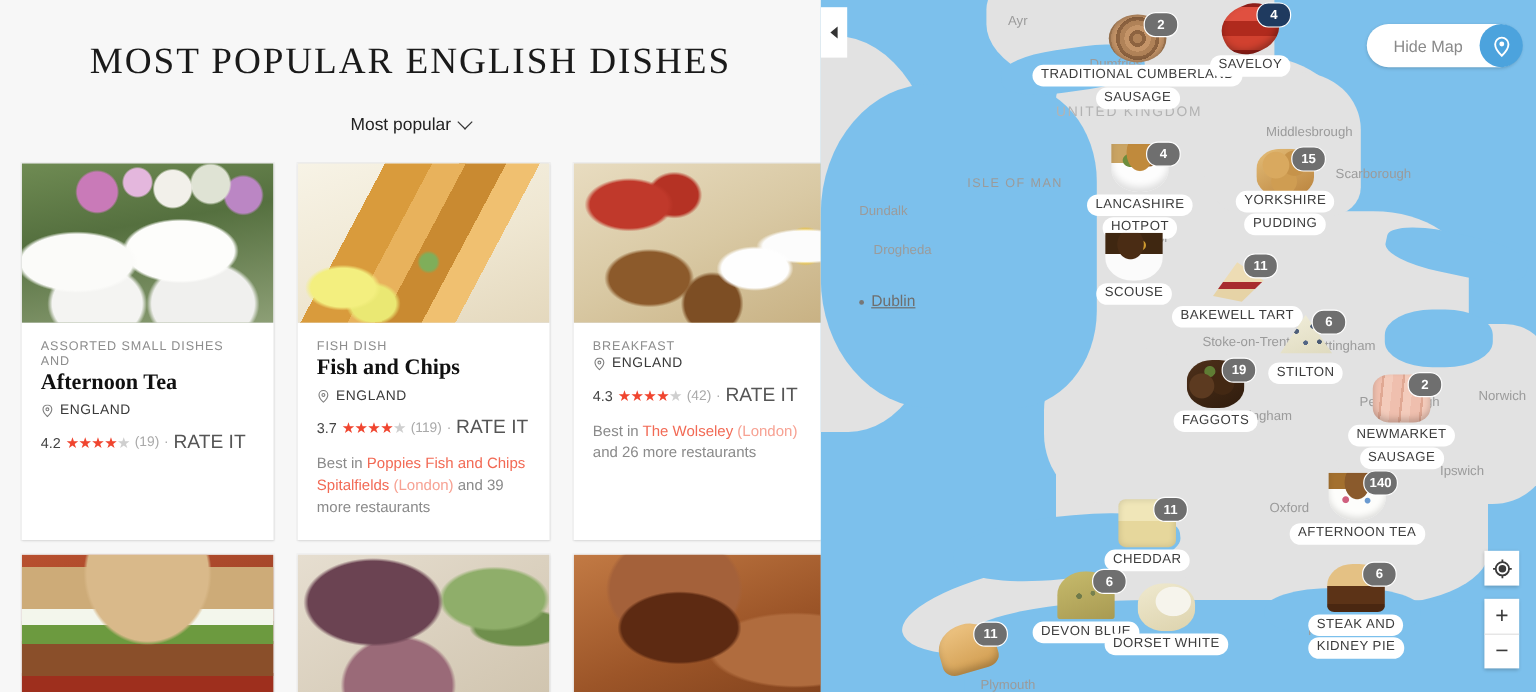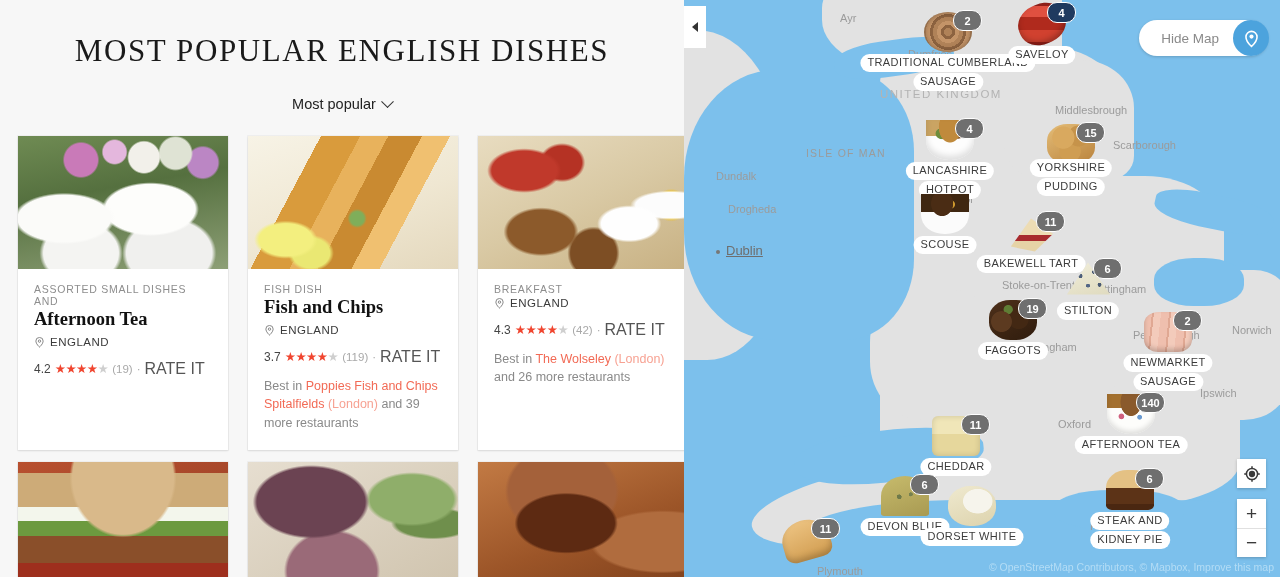--- a/index.html
+++ b/index.html
@@ -459,21 +459,20 @@
         <circle cx="12" cy="12" r="7.4"></circle>
         <path d="M12 1.6v3.2M12 19.2v3.2M1.6 12h3.2M19.2 12h3.2"></path>
       </svg>
     </div>
 
     <div class="map-ctrl zoom-group">
       <div class="zoom-btn">+</div>
       <div class="zoom-btn">−</div>
     </div>
 
-    <div class="attribution">© OpenStreetMap Contributors, © Mapbox, Improve this map</div>
 
     <div id="place-layer">
         <div class="map-place" style="left: 156px; top: 12px;">Ayr</div>
         <div class="map-place" style="left: 224px; top: 48px;">Dumfries</div>
         <div class="map-place country" style="left: 196px; top: 88px;">UNITED KINGDOM</div>
         <div class="map-place" style="left: 371px; top: 104px;">Middlesbrough</div>
         <div class="map-place caps" style="left: 122px; top: 147px;">ISLE OF MAN</div>
         <div class="map-place" style="left: 32px; top: 170px;">Dundalk</div>
         <div class="map-place" style="left: 429px; top: 139px;">Scarborough</div>
         <div class="map-place" style="left: 241px; top: 193px;">Blackpool</div>

